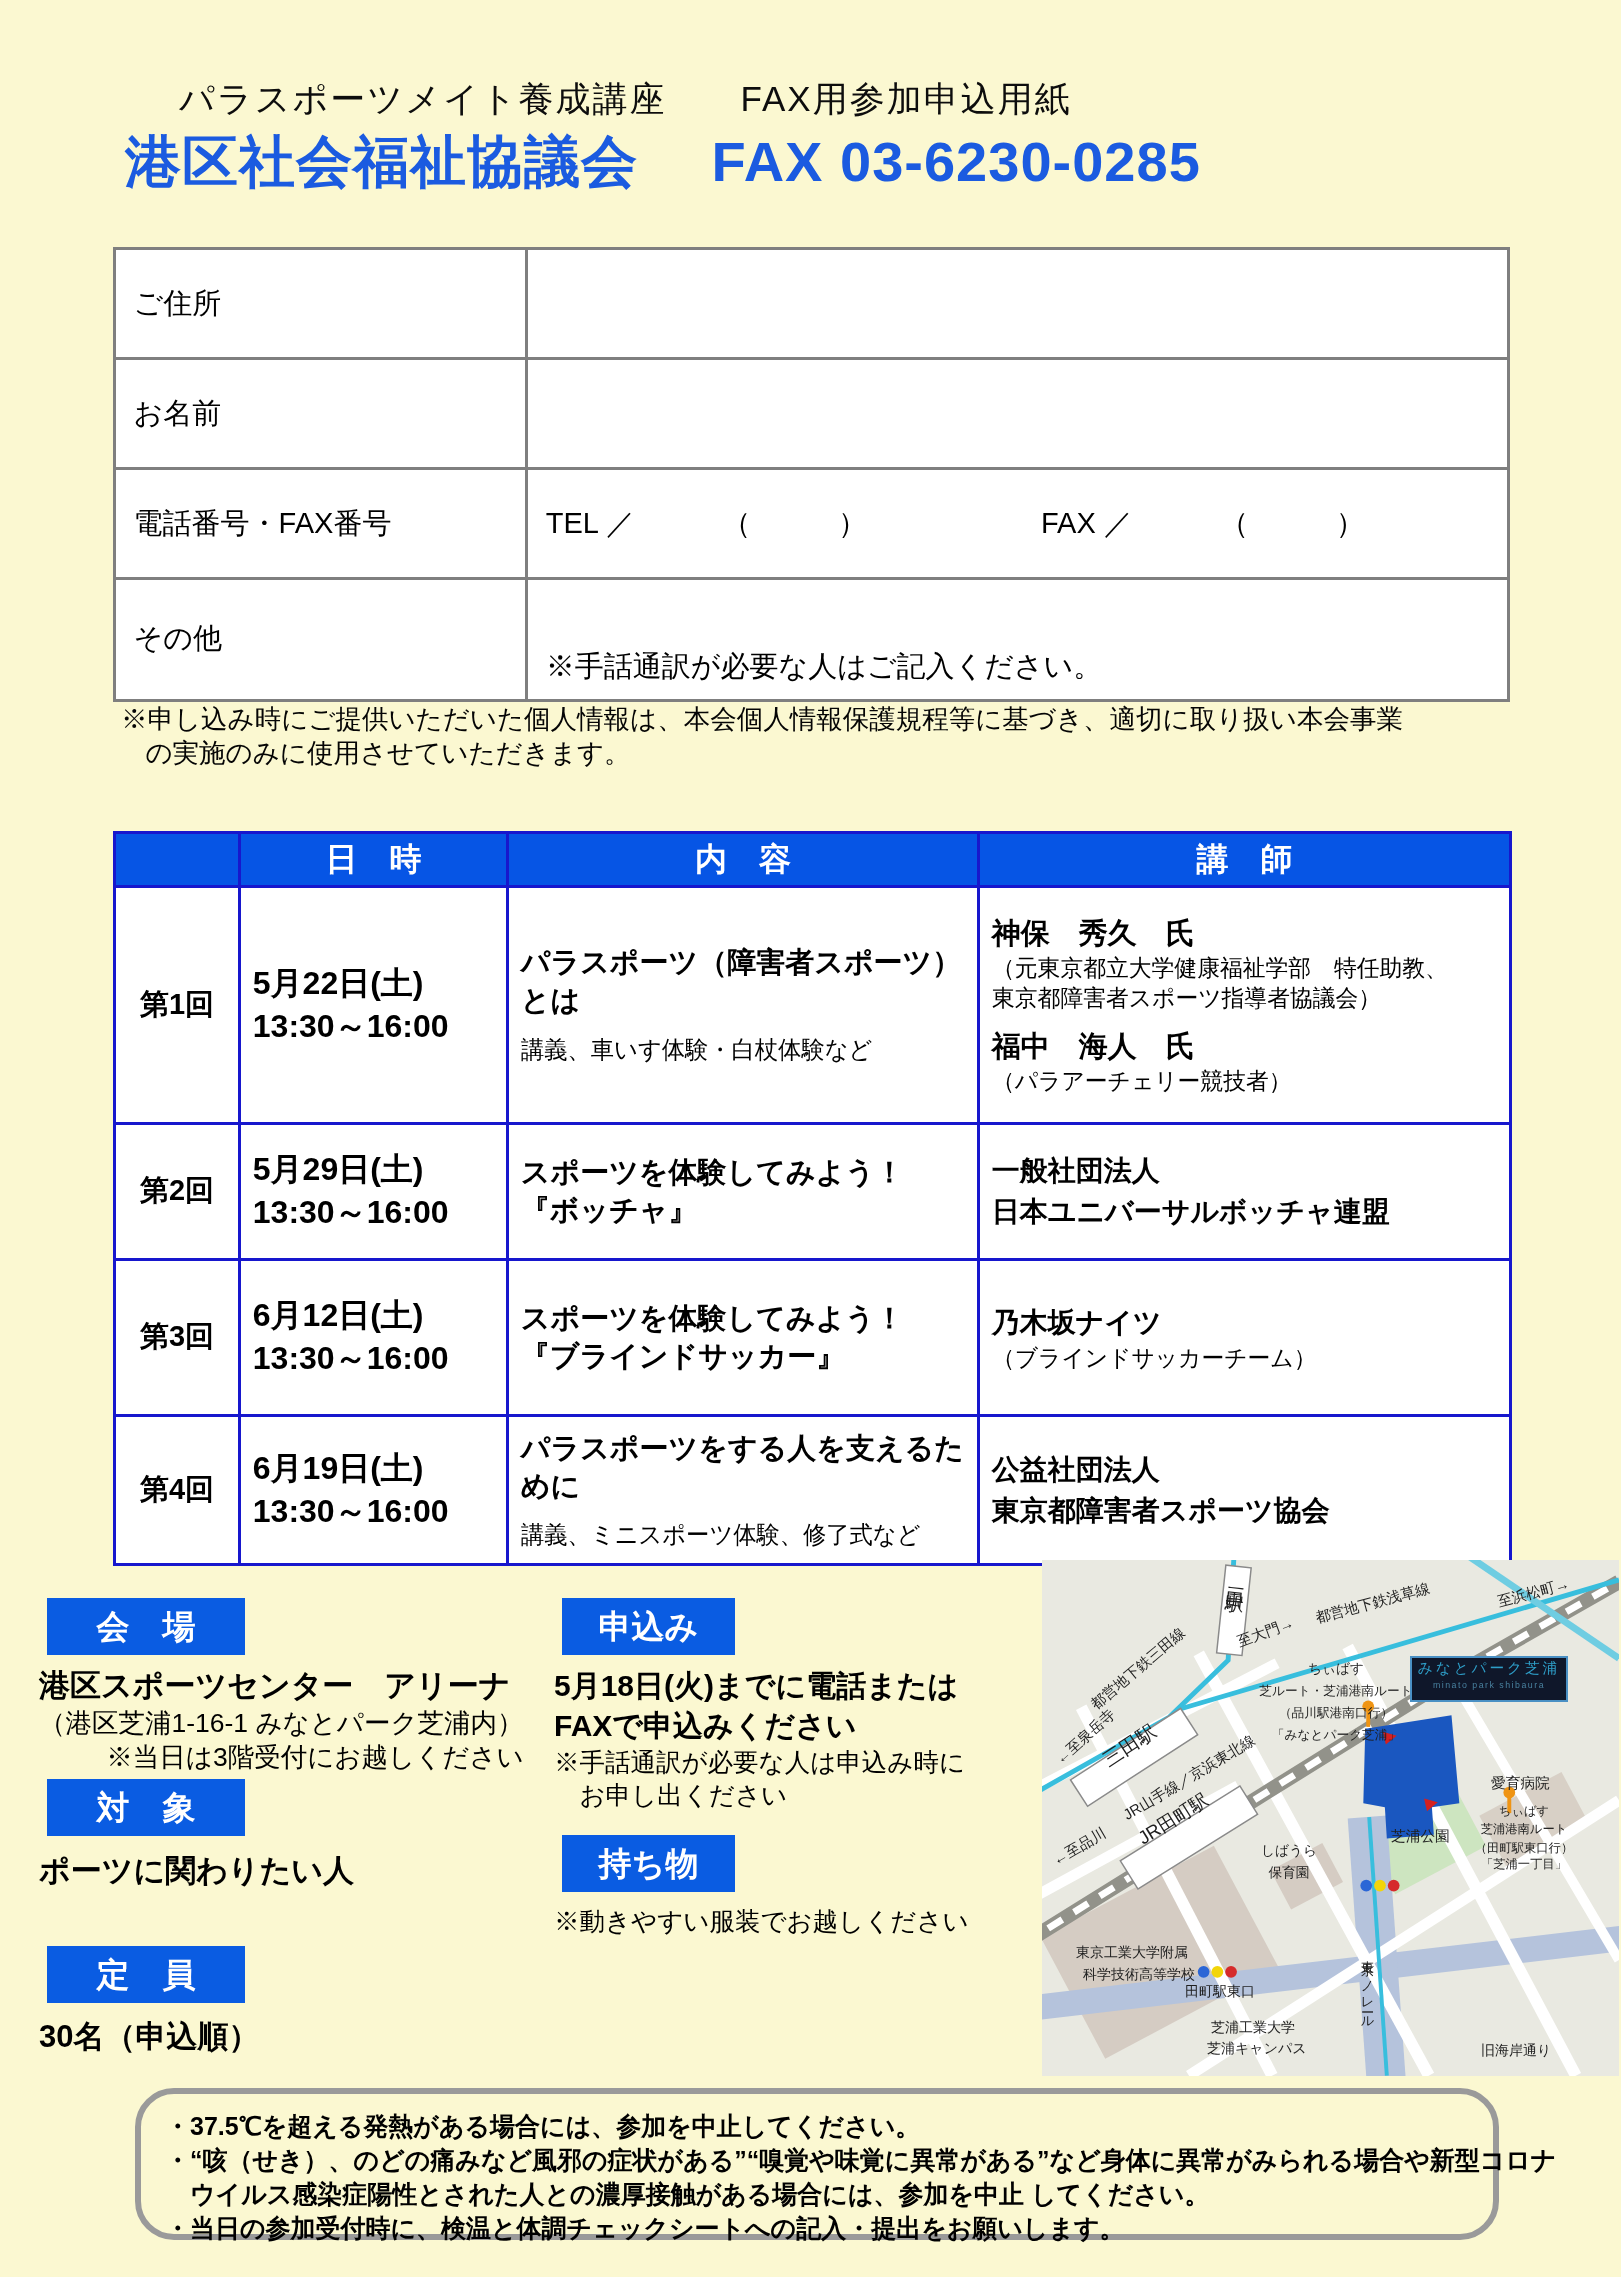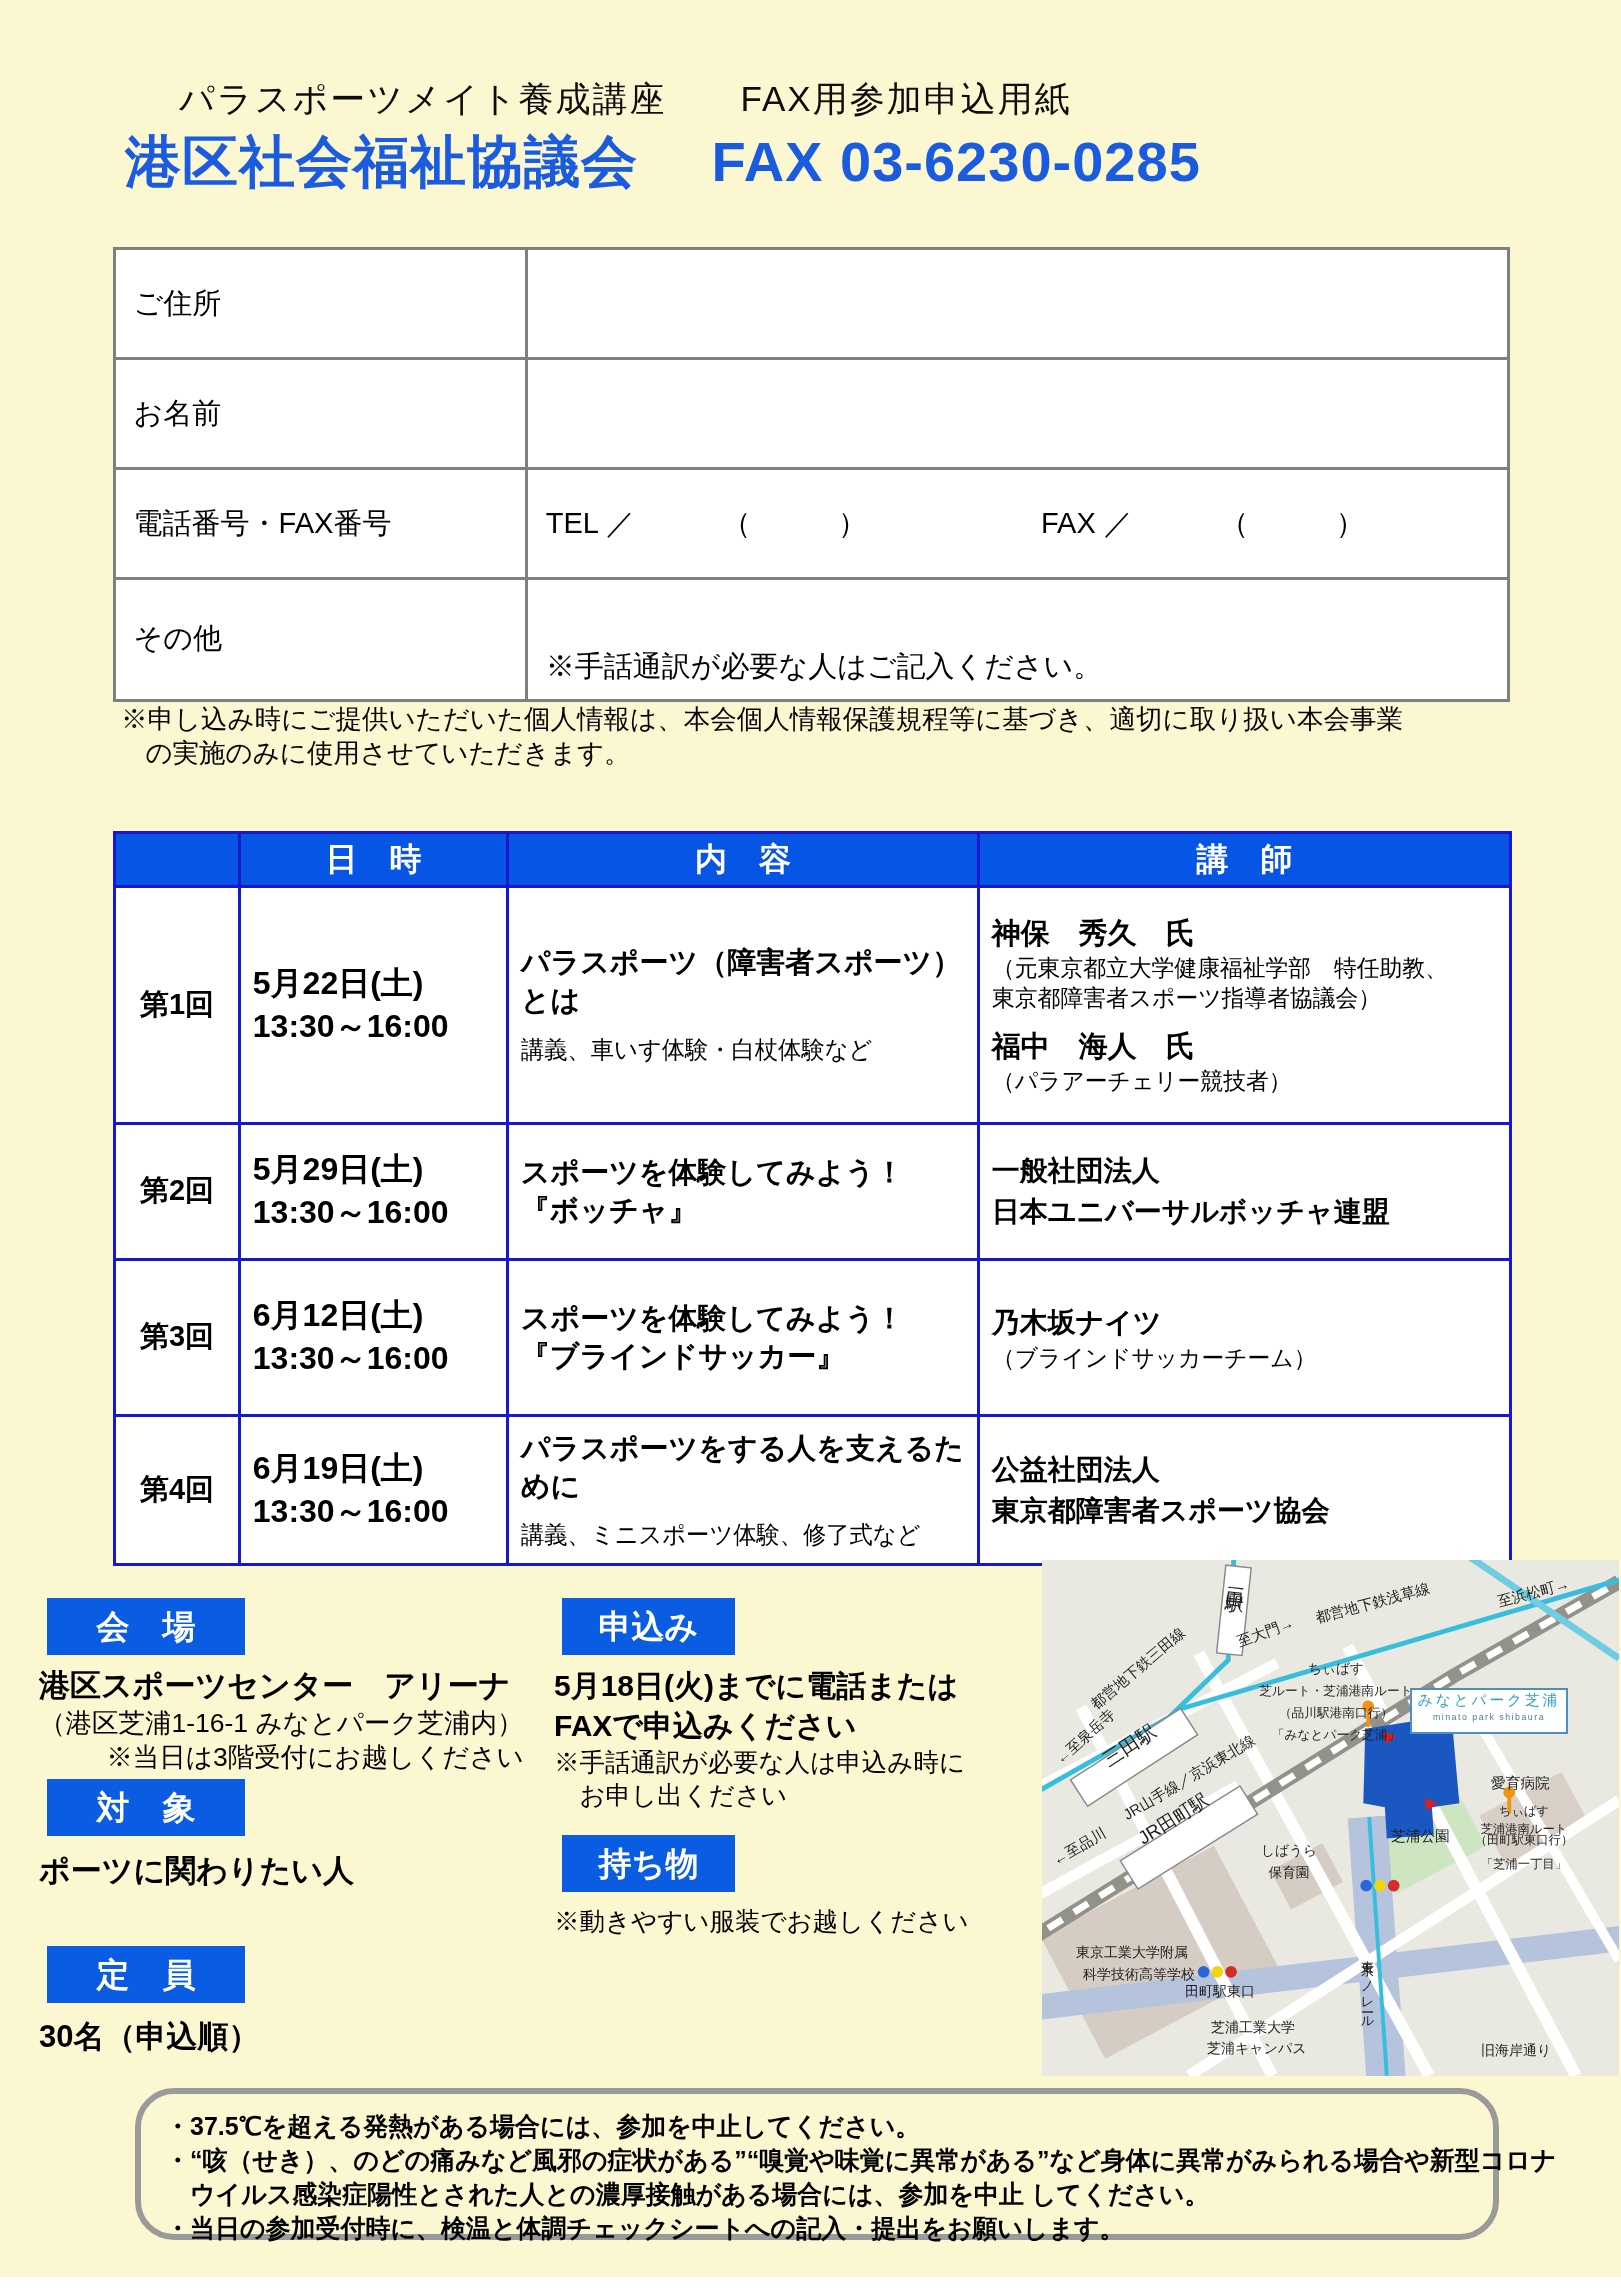--- a/index.html
+++ b/index.html
@@ -39,21 +39,21 @@
   .txt { position:absolute; white-space:nowrap; }
   .b1 { font-size:31px; font-weight:bold; line-height:40px; }
   .n1 { font-size:26.5px; line-height:34px;text-align:right; }
   .ap-b { font-size:30px; font-weight:bold; line-height:40px; }
   .ap-n { font-size:25.5px; line-height:33px; }
 
   
   .map { position:absolute; left:1042px; top:1560px; width:577px; height:516px; overflow:hidden; background:#e9e9e1; }
   .map svg { position:absolute; left:0; top:0; }
   .map-label { position:absolute; color:#1e1e1e; white-space:nowrap; transform-origin:0 50%; }
-  .mp-box { position:absolute; left:368px; top:128px; width:154px; height:42px; background:#ffffff; border:2px solid #4a90c4; text-align:center; }
+  .mp-box { position:absolute; left:368px; top:96px; width:154px; height:42px; background:#0f172a; border:2px solid #4a90c4; text-align:center; }
   .mp-jp { font-size:14.7px; letter-spacing:2.9px; color:#2e9ec8; line-height:21.6px; }
   .mp-en { font-size:8.8px; letter-spacing:1.5px; color:#48809e; line-height:11.8px; }
 
   
   .notes { position:absolute; left:135px; top:2088px; width:1364px; height:152px; box-sizing:border-box;
            border:6.9px solid #9a9a9a; border-radius:39px; padding:14.7px 29px 0 23.5px;
            font-size:25.5px; font-weight:bold; line-height:34px; }
   .notes div { transform:scaleX(.98); transform-origin:0 50%; white-space:nowrap; }
 </style>
 </head>
@@ -261,21 +261,21 @@
       <div class="mp-en">minato park shibaura</div>
     </div>
     <div class="map-label" style="left:449px; top:214px; font-size:14.7px;">愛育病院</div>
     <div class="map-label" style="left:83px; top:247px; transform:rotate(-31deg); font-size:14.7px;">JR山手線／京浜東北線</div>
     <div class="map-label" style="left:98px; top:267px; transform:rotate(-32deg); font-size:18.6px;">JR田町駅</div>
     <div class="map-label" style="left:349px; top:267px; font-size:14.7px;">芝浦公園</div>
     <div class="map-label" style="left:247px; top:282px; transform:translateX(-50%); font-size:13.7px;">しばうら</div>
     <div class="map-label" style="left:247px; top:304px; transform:translateX(-50%); font-size:13.7px;">保育園</div>
     <div class="map-label" style="left:482px; top:243px; transform:translateX(-50%); font-size:12.3px;">ちぃばす</div>
     <div class="map-label" style="left:482px; top:261px; transform:translateX(-50%); font-size:12.3px;">芝浦港南ルート</div>
-    <div class="map-label" style="left:482px; top:272px; transform:translateX(-50%); font-size:12.3px;">（田町駅東口行）</div>
+    <div class="map-label" style="left:482px; top:280px; transform:translateX(-50%); font-size:12.3px;">（田町駅東口行）</div>
     <div class="map-label" style="left:482px; top:296px; transform:translateX(-50%); font-size:12.3px;">「芝浦一丁目」</div>
     <div class="map-label" style="left:11.8px; top:292px; transform:rotate(-30deg); font-size:14.7px;">←至品川</div>
     <div class="map-label" style="left:34px; top:384px; font-size:14px;text-align:center;">東京工業大学附属</div>
     <div class="map-label" style="left:41px; top:406px; font-size:14px;">科学技術高等学校</div>
     <div class="map-label" style="left:143px; top:423px; font-size:14px;">田町駅東口</div>
     <div class="map-label" style="left:316px; top:390px; writing-mode:vertical-rl; font-size:13.2px; letter-spacing:2px;">東京モノレール</div>
     <div class="map-label" style="left:169px; top:459px; font-size:14px;">芝浦工業大学</div>
     <div class="map-label" style="left:165px; top:480px; font-size:14px;">芝浦キャンパス</div>
     <div class="map-label" style="left:439px; top:482px; font-size:14px;">旧海岸通り</div>
   </div>

